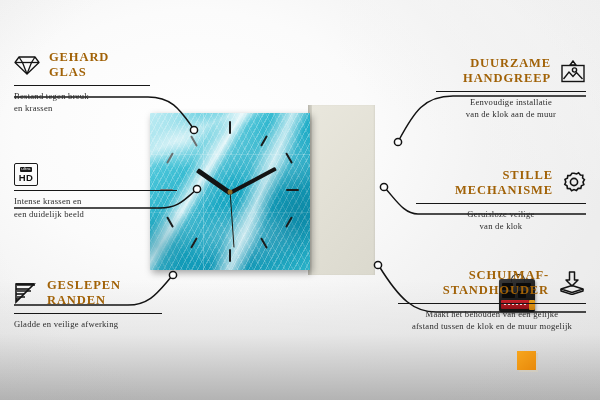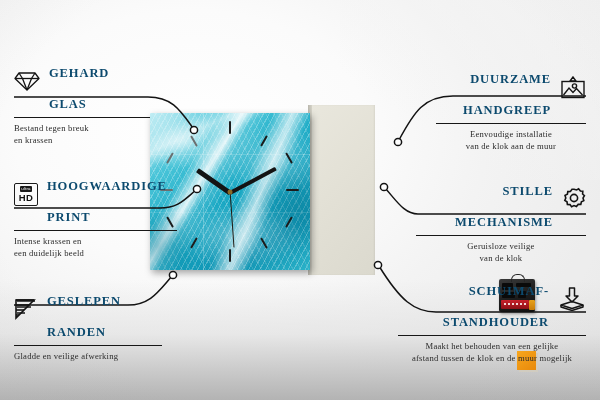--- a/index.html
+++ b/index.html
@@ -121,21 +121,21 @@
   
   .connectors{position:absolute;inset:0;pointer-events:none;}
 
   
   .feat{position:absolute;}
   .feat .row{display:flex;align-items:center;gap:9px;}
   .feat.right .row{justify-content:flex-end;}
   .feat .title{
     font-family:"Liberation Serif", serif;
     font-weight:700;font-size:12.5px;letter-spacing:.9px;
-    color:#0c4a6e;line-height:1.22;text-transform:uppercase;margin-top:16px;
+    color:#a16207;line-height:1.22;text-transform:uppercase;
   }
   .feat.right .title{text-align:right;}
   .feat .rule{height:1.3px;background:#171717;margin:4px 0 4px 0;}
   .feat .desc{
     font-family:"Liberation Serif", serif;
     font-size:8.6px;color:#2b2b2b;line-height:1.45;letter-spacing:.25px;
   }
   .feat.right .desc{text-align:center;}
   .ico{flex:0 0 auto;display:block;}
 
@@ -243,24 +243,20 @@
     <div class="desc">Bestand tegen breuk</div>
     <div class="desc">en krassen</div>
   </div>
 
   <div class="feat left" style="left:14px;top:163px;width:170px;">
     <div class="row">
       <div class="hdbadge">
         <span class="u">ultra</span>
         <span class="h">HD</span>
       </div>
-      <div>
-        <div class="title">HOOGWAARDIGE</div>
-        <div class="title">PRINT</div>
-      </div>
     </div>
     <div class="rule" style="width:163px;"></div>
     <div class="desc">Intense krassen en</div>
     <div class="desc">een duidelijk beeld</div>
   </div>
 
   <div class="feat left" style="left:14px;top:278px;width:160px;">
     <div class="row">
       <svg class="ico" width="24" height="22" viewBox="0 0 24 22">
         <g stroke="#141414" stroke-width="1.6" fill="none">

